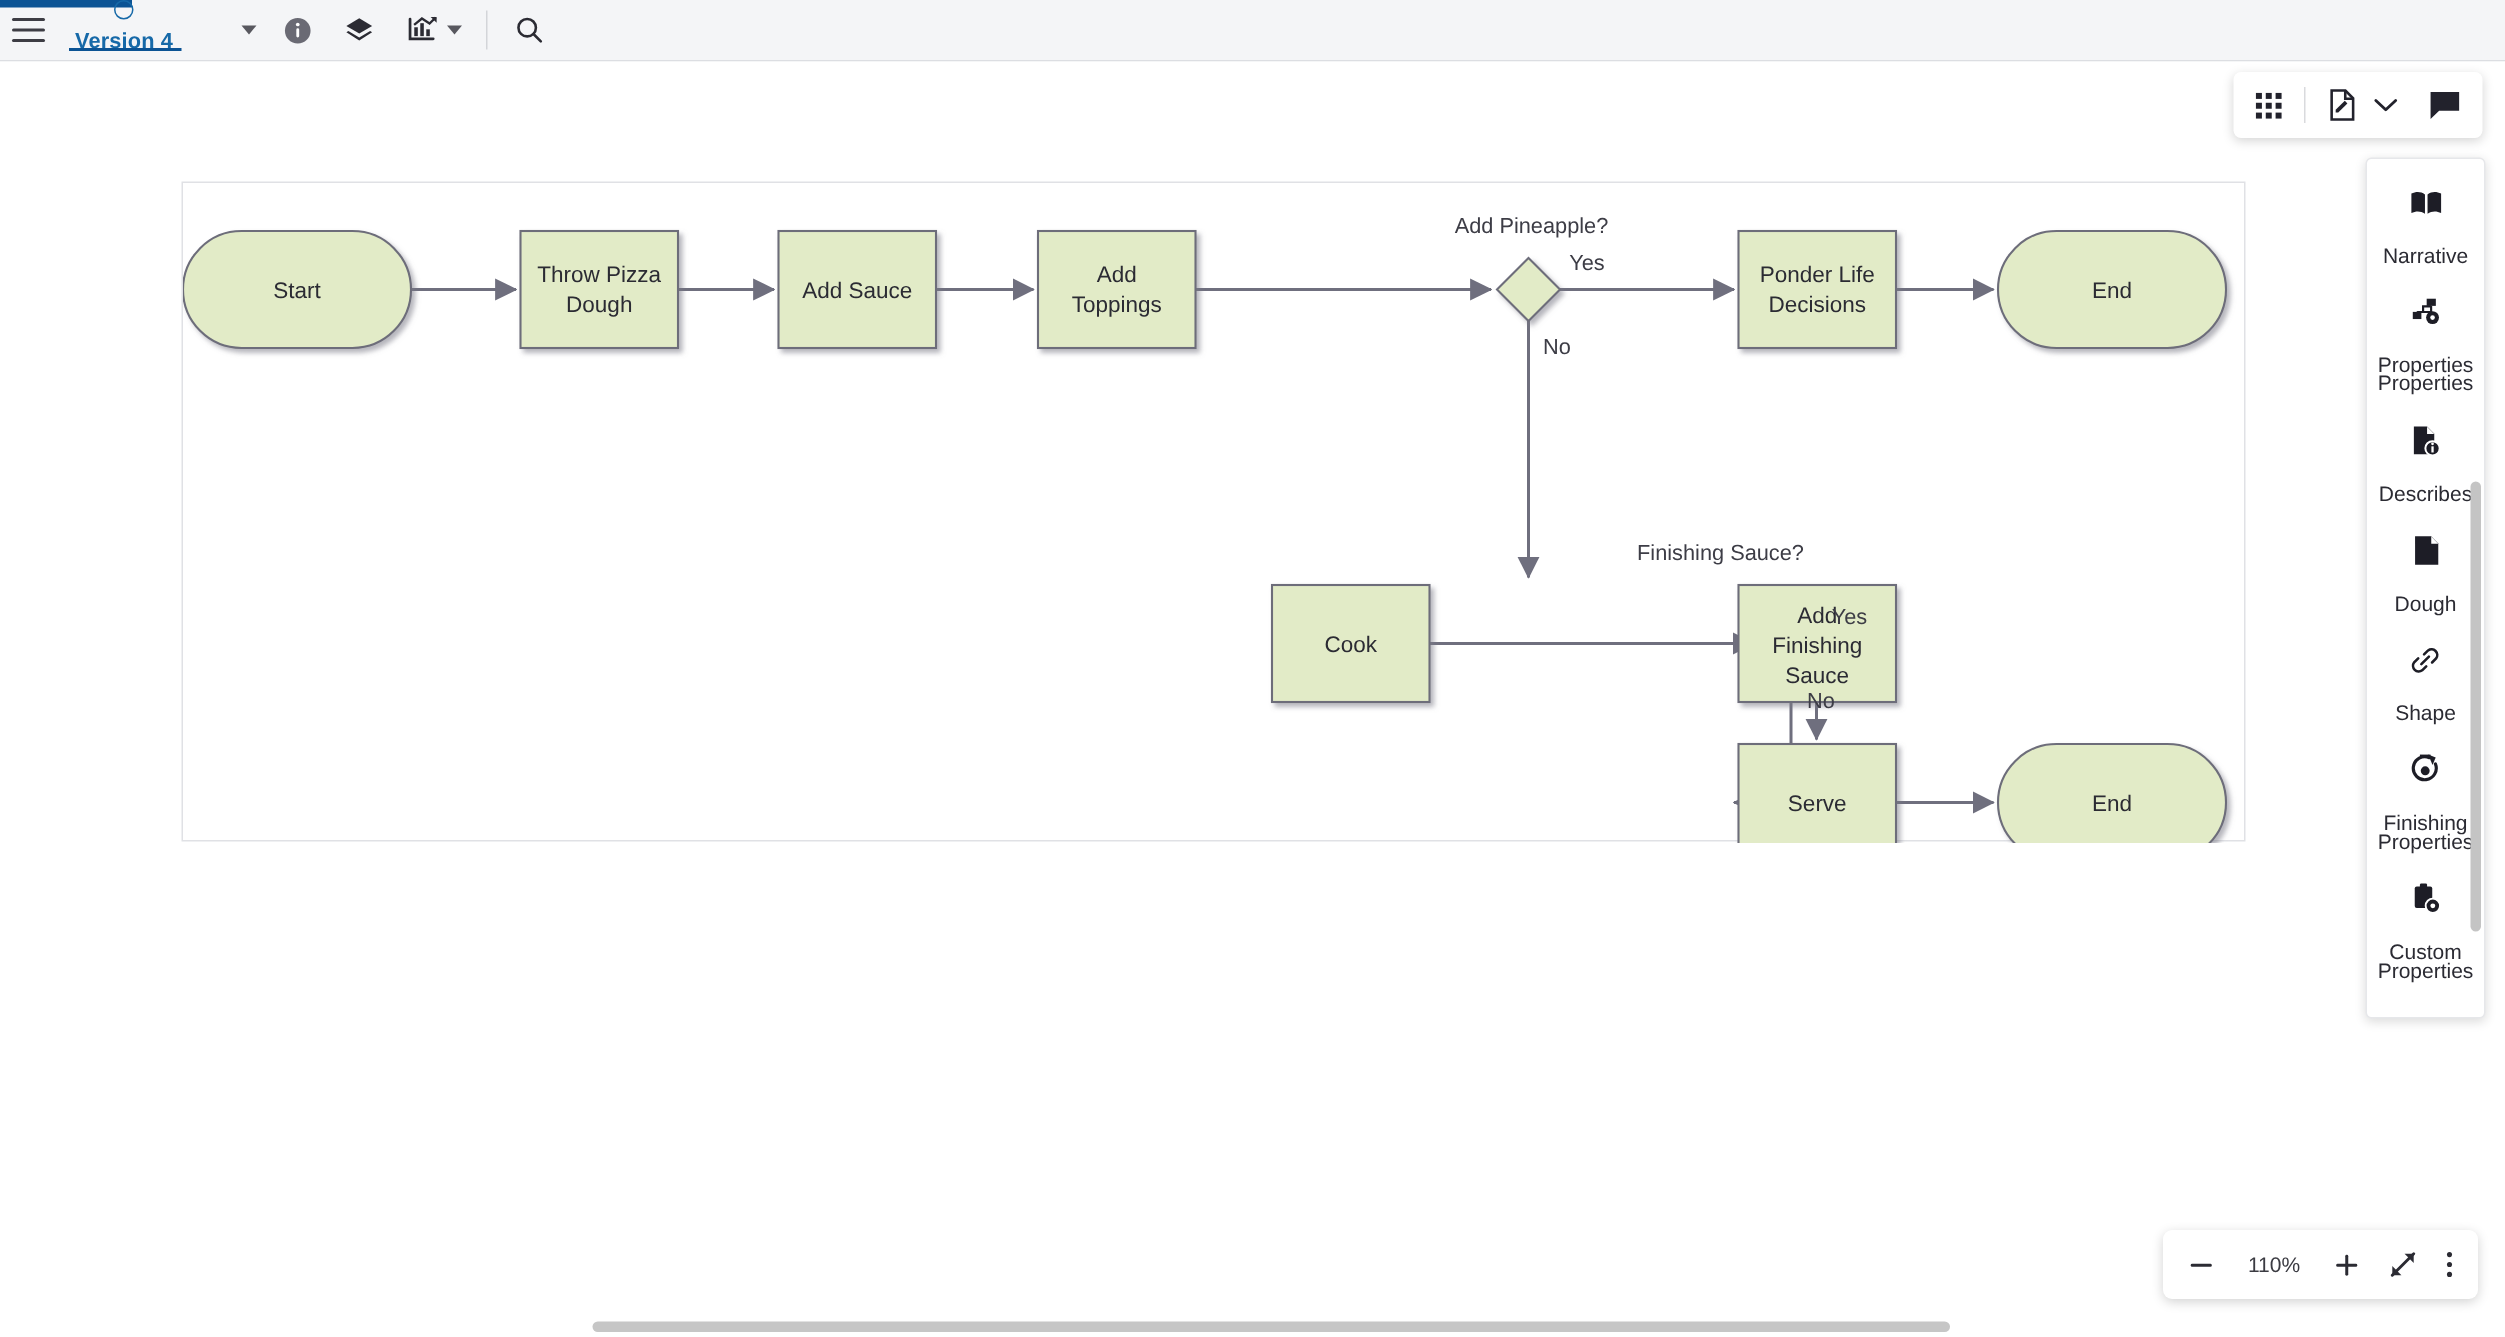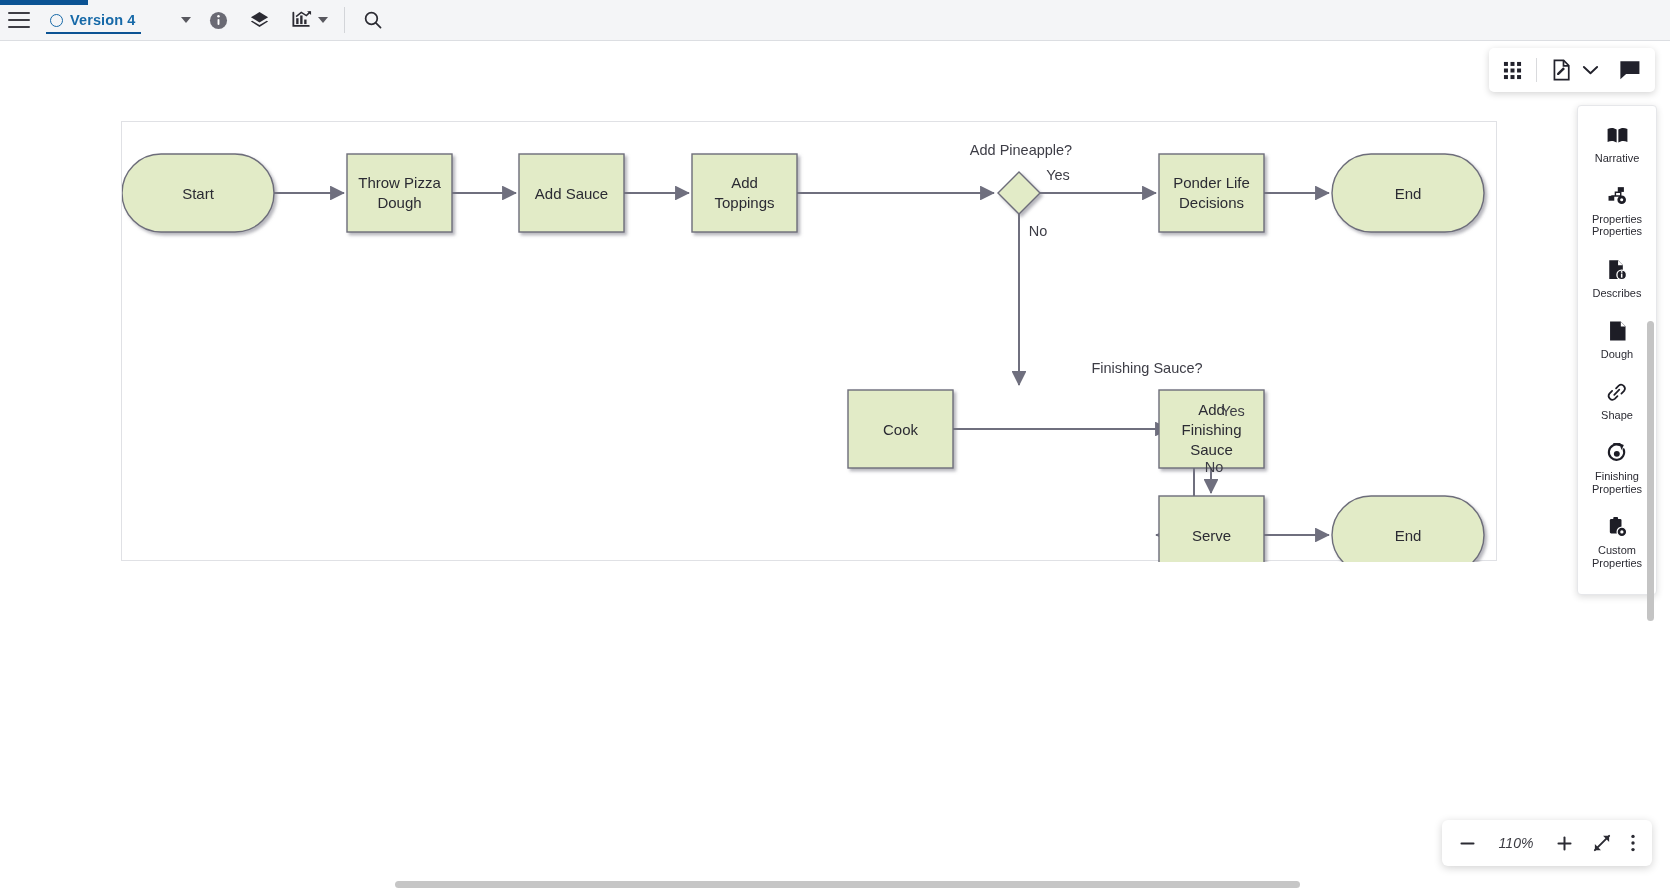--- a/index.html
+++ b/index.html
@@ -23,21 +23,21 @@
     position:absolute; left:0; top:0; width:88px; height:5px; background:#0b5394;
   }
   .hamburger {
     width:22px; height:16px; margin-left:8px; margin-right:12px;
     display:flex; flex-direction:column; justify-content:space-between; cursor:pointer;
   }
   .hamburger i { display:block; height:2px; background:#3d3d44; border-radius:1px; }
 
   .doc-tab {
     display:flex; align-items:center; gap:7px; height:41px;
-    padding:0 6px 0 8px; position:relative; cursor:pointer;
+    padding:0 6px 0 8px; position:relative; cursor:pointer;flex-direction:column;
   }
   .doc-tab .underline {
     position:absolute; left:4px; right:0; bottom:7px; height:2px; background:#0b5394;
   }
   .circ-icon { width:13px; height:13px; border:1.9px solid #1669a8; border-radius:50%; }
   .doc-title { color:#1669a8; font-size:14.5px; font-weight:bold; letter-spacing:.1px; white-space:nowrap;}
 
   .caret-down {
     width:0;height:0;border-left:5px solid transparent;border-right:5px solid transparent;
     border-top:6px solid #58585f; margin-left:40px; cursor:pointer;
@@ -76,31 +76,31 @@
   .rt-btn { cursor:pointer; display:flex; align-items:center; justify-content:center; }
 
   
   .right-panel {
     position:absolute; right:13px; top:105px; width:80px;
     background:#ffffff; border:1px solid #e6e7ea; border-radius:4px;
     box-shadow:0 2px 7px rgba(0,0,0,.14);
     padding:10px 0 14px 0;
   }
   .rp-item { display:flex; flex-direction:column; align-items:center; gap:6px; padding:10px 3px 11px 3px; cursor:pointer; }
-  .rp-label { font-size:11px; color:#2b2b33; text-align:center; line-height:12.5px; }
+  .rp-label { font-size:14px; color:#2b2b33; text-align:center; line-height:12.5px;margin-top:12px; }
 
   
   .v-scroll-track { position:absolute; right:2px; top:215px; width:7px; height:300px; }
   .v-scroll-thumb { width:7px; height:300px; background:#c4c4c4; border-radius:4px; }
 
   
   .zoombar {
     position:absolute; right:18px; bottom:25px; height:46px;
     background:#fff; border-radius:6px; box-shadow:0 2px 8px rgba(0,0,0,.18);
-    display:flex; align-items:center; padding:0 16px; gap:18px;font-style:italic;
+    display:flex; align-items:center; padding:0 16px; gap:18px;
   }
   .zb-btn { cursor:pointer; display:flex; align-items:center; justify-content:center; color:#2b2b33;}
   .zoom-val { font-size:14px; color:#3b3b42; min-width:42px; text-align:center; }
 
   
   .h-scroll { position:absolute; left:0; bottom:0; width:1670px; height:14px; background:#ffffff; }
   .h-scroll-thumb {
     position:absolute; left:395px; top:4px; width:905px; height:7px;
     background:#c6c6c6; border-radius:4px; cursor:pointer;
   }

